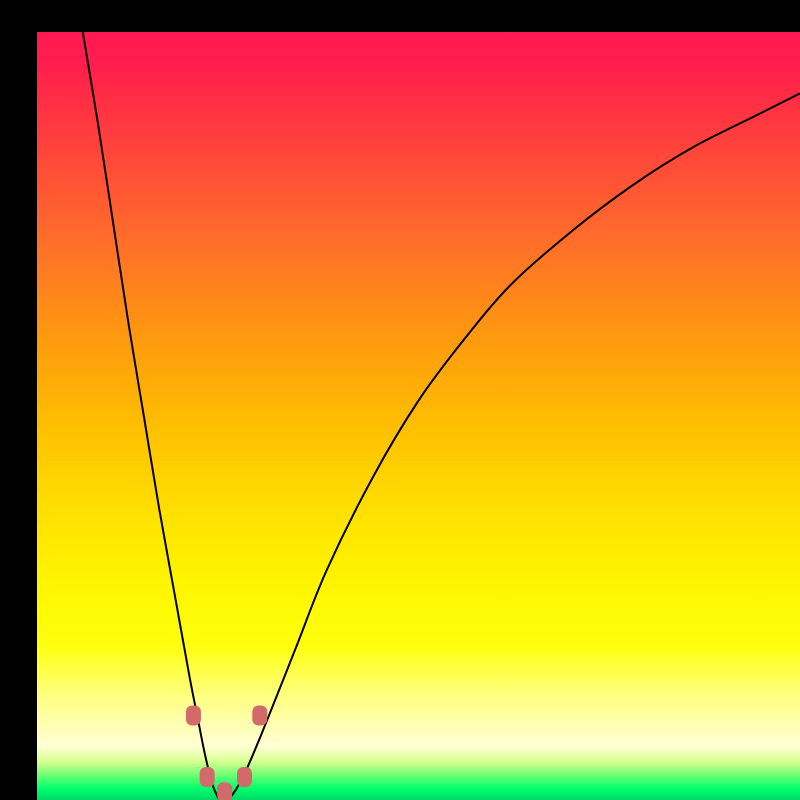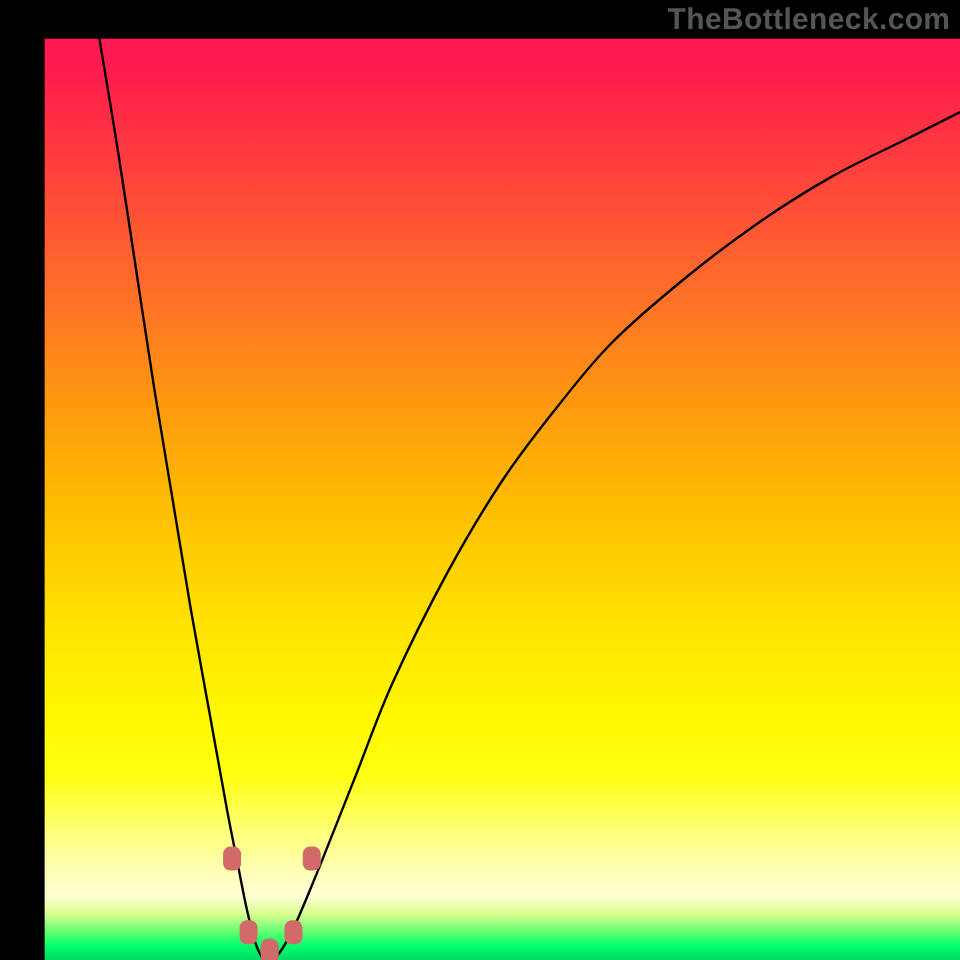--- a/index.html
+++ b/index.html
@@ -74,21 +74,20 @@
   .marker {
     fill: #d36a6a;
     stroke: none;
   }
 </style>
 </head>
 <body>
 
 <div class="outer">
 
-  <div class="watermark">TheBottleneck.com</div>
 
   <div class="plot">
     <div class="gradient"></div>
 
     <svg class="curve" viewBox="0 0 763 768" preserveAspectRatio="none">
       <path id="curve-path" fill="none" stroke="#000000" stroke-width="2" d="M 45.78 0 C 48.32333333333334 15.359999999999994, 55.95333333333333 60.15999999999997, 61.04 92.15999999999997 C 66.12666666666667 124.15999999999997, 71.21333333333332 158.72, 76.3 192 C 81.38666666666667 225.28, 86.47333333333333 259.84000000000003, 91.56 291.84000000000003 C 96.64666666666668 323.84000000000003, 101.73333333333335 353.28000000000003, 106.82000000000001 384 C 111.90666666666667 414.71999999999997, 116.99333333333334 446.71999999999997, 122.08 476.15999999999997 C 127.16666666666666 505.59999999999997, 132.25333333333333 532.48, 137.34 560.64 C 142.42666666666668 588.8, 148.785 624.64, 152.6 645.12 C 156.415 665.6, 157.68666666666667 670.72, 160.23 683.52 C 162.7733333333333 696.3199999999999, 165.31666666666666 710.4, 167.86 721.92 C 170.40333333333336 733.4399999999999, 172.9466666666667 744.96, 175.49 752.64 C 178.03333333333333 760.3199999999999, 180.57666666666668 765.44, 183.12 768 C 185.66333333333333 770.56, 186.935 771.84, 190.75 768 C 194.565 764.16, 199.6516666666667 757.76, 206.01000000000002 744.96 C 212.36833333333334 732.1600000000001, 219.99833333333333 712.96, 228.9 691.2 C 237.80166666666668 669.44, 249.24666666666667 640, 259.42 614.4 C 269.59333333333336 588.8, 277.22333333333336 565.76, 289.94 537.6 C 302.65666666666664 509.44000000000005, 320.46000000000004 473.6, 335.72 445.44 C 350.98 417.28, 366.24 391.67999999999995, 381.5 368.64 C 396.76 345.6, 412.02000000000004 326.40000000000003, 427.28000000000003 307.20000000000005 C 442.54 288.00000000000006, 455.25666666666666 271.35999999999996, 473.06 253.43999999999994 C 490.86333333333334 235.51999999999995, 513.7533333333333 216.32000000000008, 534.1 199.68000000000006 C 554.4466666666667 183.04000000000005, 574.7933333333333 167.67999999999992, 595.14 153.5999999999999 C 615.4866666666667 139.5199999999999, 635.8333333333333 126.72000000000003, 656.18 115.20000000000005 C 676.5266666666666 103.68000000000006, 699.4166666666665 93.44000000000004, 717.2199999999999 84.48000000000002 C 735.0233333333333 75.52, 755.37 65.27999999999996, 763 61.43999999999994"></path>
       <g id="markers">
           <rect x="148.915" y="673.52" width="15" height="20" rx="6" class="marker"></rect>
           <rect x="162.649" y="734.96" width="15" height="20" rx="6" class="marker"></rect>
           <rect x="180.198" y="750.32" width="15" height="20" rx="6" class="marker"></rect>

